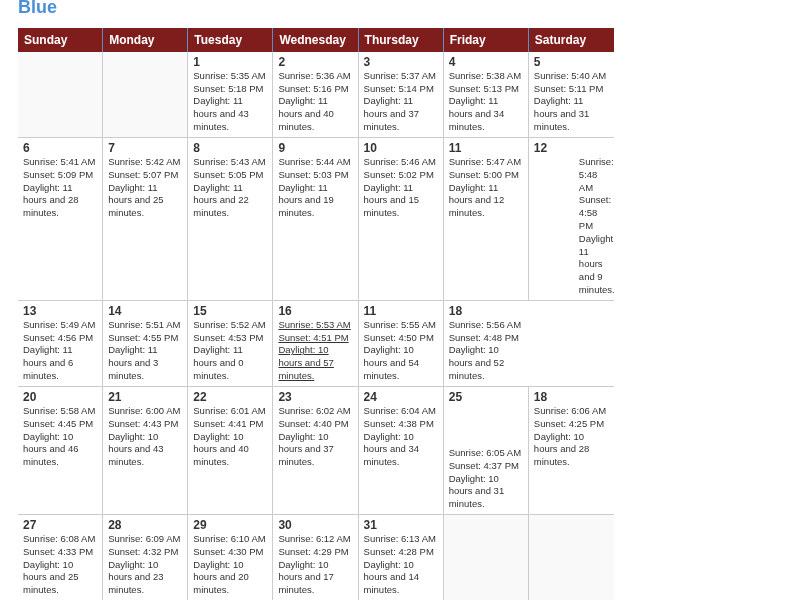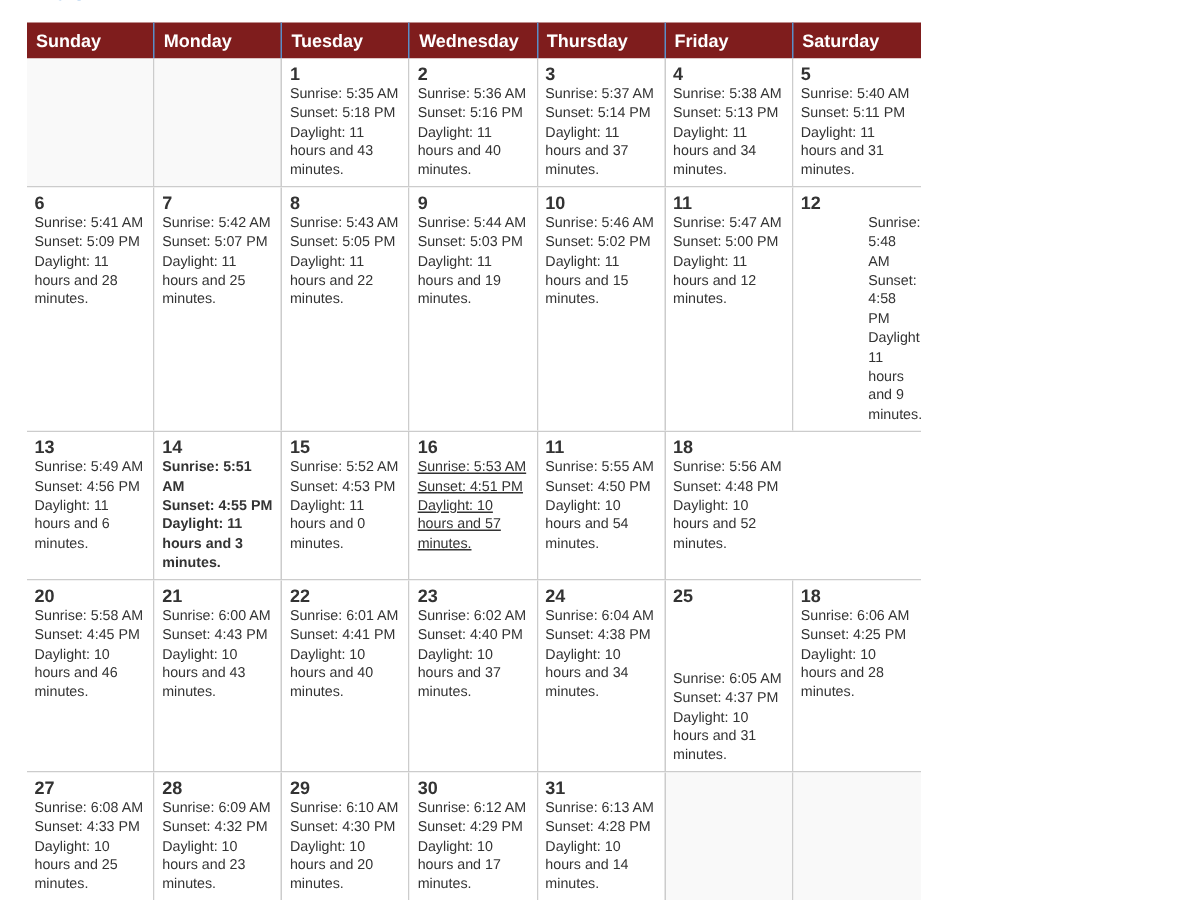--- a/index.html
+++ b/index.html
@@ -225,21 +225,21 @@
         </div>
         <div class="cal-row">
           <div class="cal-cell">
             <span class="day-num">13</span>
             <div class="cell-text" style="white-space: pre-line;">Sunrise: 5:49 AM
 Sunset: 4:56 PM
 Daylight: 11 hours and 6 minutes.</div>
           </div>
           <div class="cal-cell">
             <span class="day-num">14</span>
-            <div class="cell-text" style="white-space: pre-line; font-weight: bold;">Sunrise: 5:51 AM
+            <div class="cell-text" style="white-space: pre-line;">Sunrise: 5:51 AM
 Sunset: 4:55 PM
 Daylight: 11 hours and 3 minutes.</div>
           </div>
           <div class="cal-cell">
             <span class="day-num">15</span>
             <div class="cell-text" style="white-space: pre-line;">Sunrise: 5:52 AM
 Sunset: 4:53 PM
 Daylight: 11 hours and 0 minutes.</div>
           </div>
           <div class="cal-cell">

